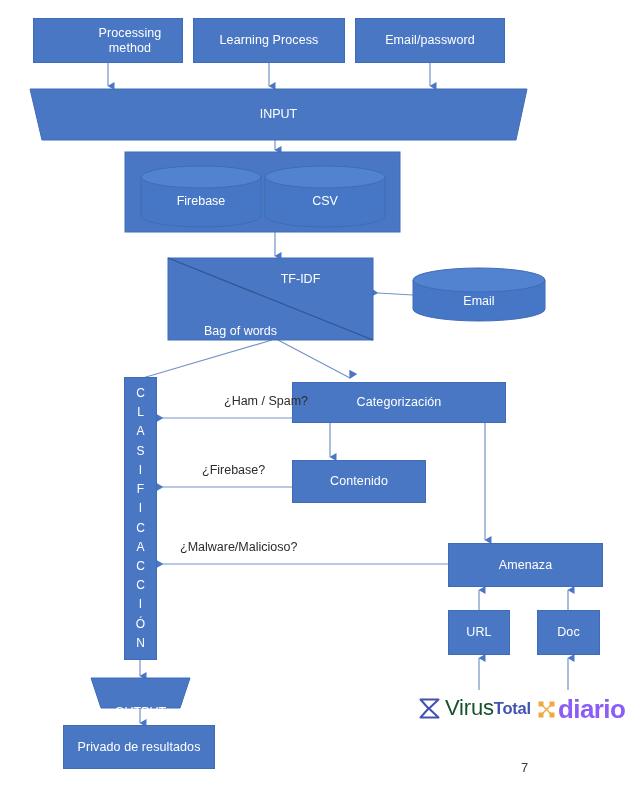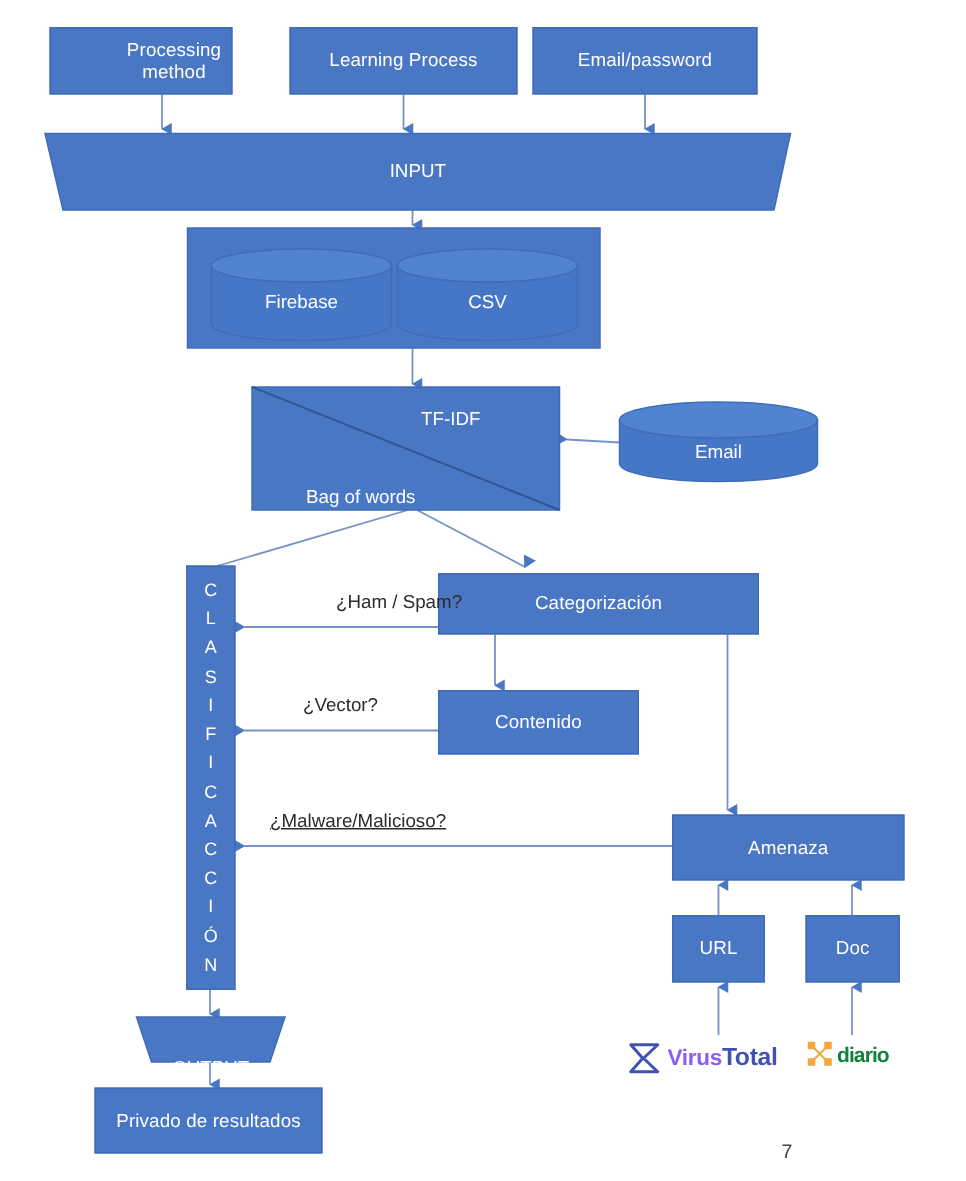--- a/index.html
+++ b/index.html
@@ -82,38 +82,38 @@
     position: absolute;
     z-index: 3;
     display: flex;
     align-items: center;
   }
   .vt-mark {
     margin-right: 4px;
     display: block;
   }
   .vt-virus {
-    color: #8b5cf6;
-    font-size: 15px;
-    font-weight: bold;
+    color: #14532d;
+    font-size: 22px;
+    font-weight: normal;
     letter-spacing: -0.2px;
   }
   .vt-total {
     color: #4152b3;
     font-size: 16.5px;
     font-weight: bold;
     letter-spacing: -0.2px;
   }
   .diario-mark {
     margin-right: 3px;
     display: block;
   }
   .diario-word {
-    color: #15803d;
-    font-size: 14px;
+    color: #8b5cf6;
+    font-size: 26px;
     font-weight: bold;
     letter-spacing: -0.6px;
   }
   #page-number {
     position: absolute;
     z-index: 3;
     color: #404040;
     font-size: 13px;
   }
 </style>
@@ -199,21 +199,21 @@
     </g>
 
     <g>
       <path d="M413,280 L413,309 A66,12 0 0 0 545,309 L545,280 Z" fill="#4577c6" stroke="#3f6cb8" stroke-width="1"></path>
       <ellipse cx="479" cy="280" rx="66" ry="12" fill="#5183d0" stroke="#3f6cb8" stroke-width="1"></ellipse>
     </g>
 
     <polygon points="91,678 190,678 180,708 101,708" fill="#4a77c4" stroke="#3f6cb8" stroke-width="1"></polygon>
   </svg>
 
-  <div class="node" style="left:33px; top:18px; width:122px; height:45px;padding-left:44px;">
+  <div class="node" style="left:33px; top:18px; width:150px; height:45px;padding-left:44px;">
     <span>Processing method</span>
   </div>
   <div class="node" style="left:193px; top:18px; width:152px; height:45px;">
     <span>Learning Process</span>
   </div>
   <div class="node" style="left:355px; top:18px; width:150px; height:45px;">
     <span>Email/password</span>
   </div>
 
   <div class="shape-text" style="left:0; top:107px; width:557px; text-align:center;">INPUT</div>
@@ -253,22 +253,22 @@
     <span>Amenaza</span>
   </div>
   <div class="node" style="left:537px; top:610px; width:63px; height:45px;">
     <span>Doc</span>
   </div>
   <div class="node" style="left:448px; top:610px; width:62px; height:45px;">
     <span>URL</span>
   </div>
 
   <div class="label" style="left:180px; top:394px;margin-left:44px;">¿Ham / Spam?</div>
-  <div class="label" style="left:202px; top:463px;">¿Vector?</div>
-  <div class="label" style="left:180px; top:540px;text-decoration:underline;">¿Malware/Malicioso?</div>
+  <div class="label" style="left:202px; top:463px;">¿Firebase?</div>
+  <div class="label" style="left:180px; top:540px;">¿Malware/Malicioso?</div>
 
   <div class="shape-text" style="left:91px; top:686px; width:99px; text-align:center;margin-top:19px;">OUTPUT</div>
 
   <div class="node" style="left:63px; top:725px; width:152px; height:44px;">
     <span>Privado de resultados</span>
   </div>
 
   <div class="logo" style="left:419px; top:695px;">
     <svg class="vt-mark" width="22" height="21" viewBox="0 0 22 21" xmlns="http://www.w3.org/2000/svg">
       <path d="M1.5,1.5 L19.5,1.5 L10,10.5 L19.5,19.5 L1.5,19.5 L9.5,10.5 Z" fill="none" stroke="#4152b3" stroke-width="2" stroke-linejoin="round"></path>

